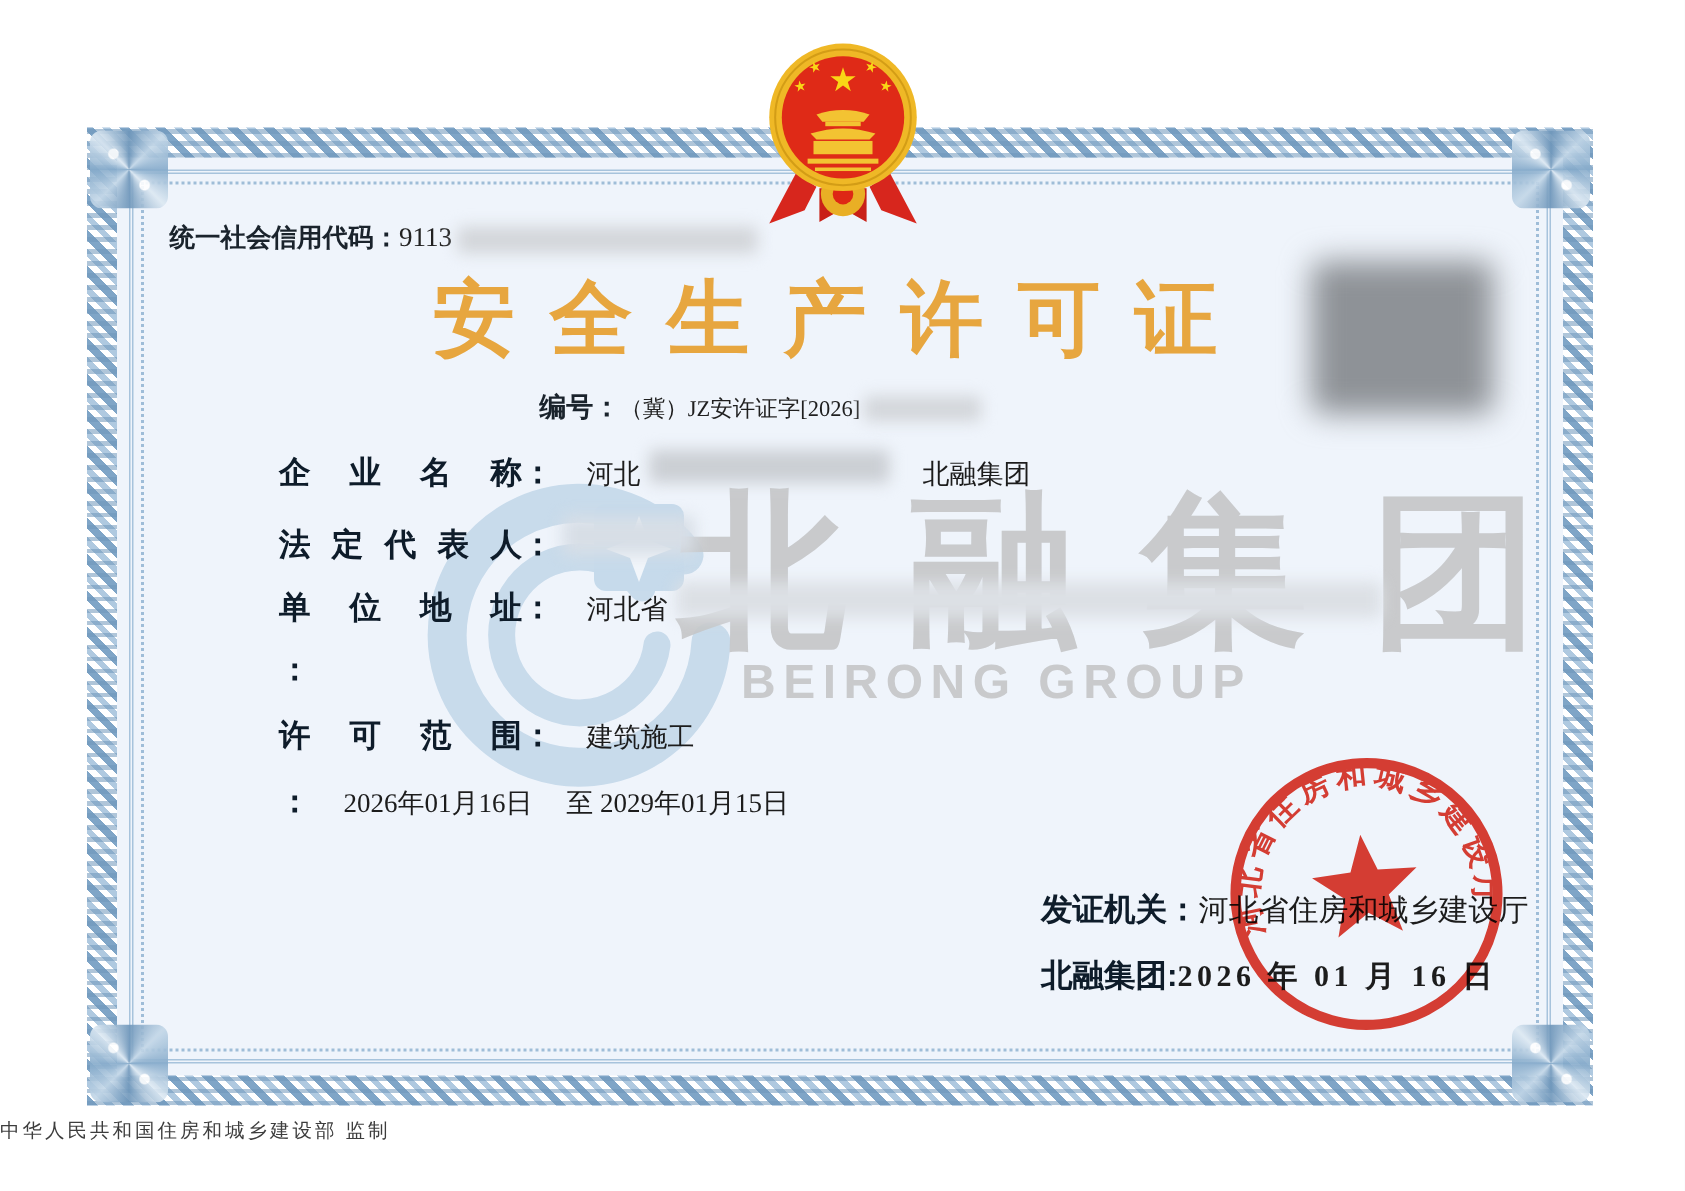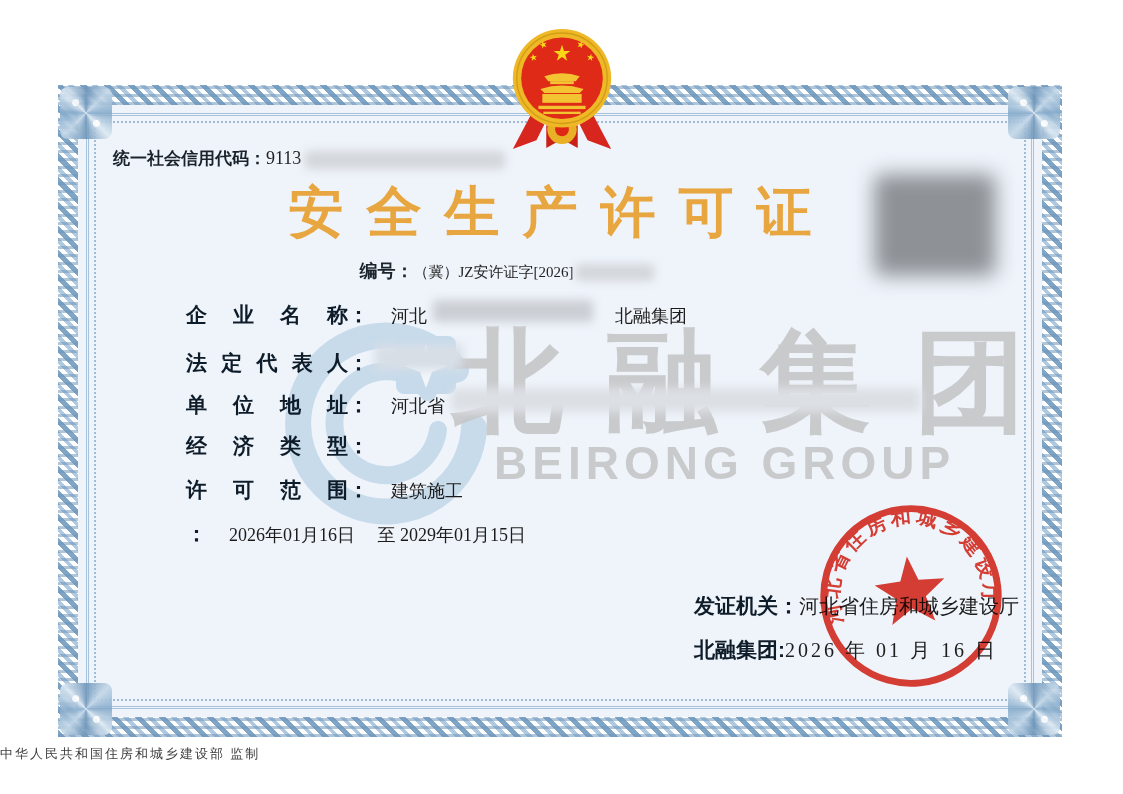--- a/index.html
+++ b/index.html
@@ -45,21 +45,21 @@
 
   
   .wm-logo{position:absolute;left:278px;top:308px;width:220px;height:220px;z-index:1;opacity:.85;}
   .wm-cn{
     position:absolute;left:452px;top:318px;z-index:1;
     font-family:"Liberation Serif", serif;font-weight:900;font-size:112px;line-height:1.15;
     color:#C5C6C8;letter-spacing:42px;white-space:nowrap;opacity:.9;
   }
   .wm-en{
     position:absolute;left:494px;top:436px;z-index:1;
-    font-weight:700;font-size:46px;color:#C5C6C8;letter-spacing:5px;white-space:nowrap;opacity:.9;
+    font-weight:700;font-size:32px;color:#C5C6C8;letter-spacing:5px;white-space:nowrap;opacity:.9;
   }
 
   
   .content{position:absolute;inset:0;z-index:4;}
   .credit{
     position:absolute;left:113px;top:147px;font-size:17px;font-weight:700;color:#1A232C;
     white-space:nowrap;
   }
   .credit .val{font-family:"Liberation Serif", serif;font-weight:400;font-size:18px;color:#222;}
   .title{
@@ -79,21 +79,21 @@
     text-align:justify;text-align-last:justify;
   }
   .row .colon{font-size:21px;font-weight:700;color:#0E1C2A;margin-right:6px;}
   .row .val{font-family:"Liberation Serif", serif;font-size:18px;color:#1c1c1c;margin-left:16px;}
 
   .issuer-line{position:absolute;white-space:nowrap;}
   .issuer-line .lbl{font-size:21px;font-weight:700;color:#0E1C2A;}
   .issuer-line .val{font-family:"Liberation Serif", serif;font-size:20px;color:#1c1c1c;}
   .authority{left:694px;top:592px;}
   .issue-date{left:694px;top:636px;}
-  .issue-date .val{letter-spacing:3px;}
+  .issue-date .val{letter-spacing:3px;font-weight:bold;}
 
   .footer{
     position:absolute;left:0;right:62px;top:745px;z-index:4;
     font-family:"Liberation Serif", serif;font-size:13px;color:#3d3d3d;letter-spacing:2px;
   }
 
   
   .redact{display:inline-block;vertical-align:middle;border-radius:3px;
     background:#CBCfd4;filter:blur(5px);}
   .r-credit{width:200px;height:18px;background:#D3D6DA;margin-left:4px;}
@@ -190,21 +190,20 @@
         <span class="colon">：</span>
         <span class="redact r-rep"></span>
     </div>
     <div class="row">
       <span class="lbl">单 位 地 址</span>
         <span class="colon">：</span>
         <span class="val">河北省</span>
         <span class="redact r-addr"></span>
     </div>
     <div class="row">
-      <span class="lbl">经 济 类 型</span>
         <span class="colon">：</span>
     </div>
     <div class="row">
       <span class="lbl">许 可 范 围</span>
         <span class="colon">：</span>
         <span class="val">建筑施工</span>
     </div>
     <div class="row">
         <span class="colon">：</span>
         <span class="val">2026年01月16日　 至 2029年01月15日</span>

